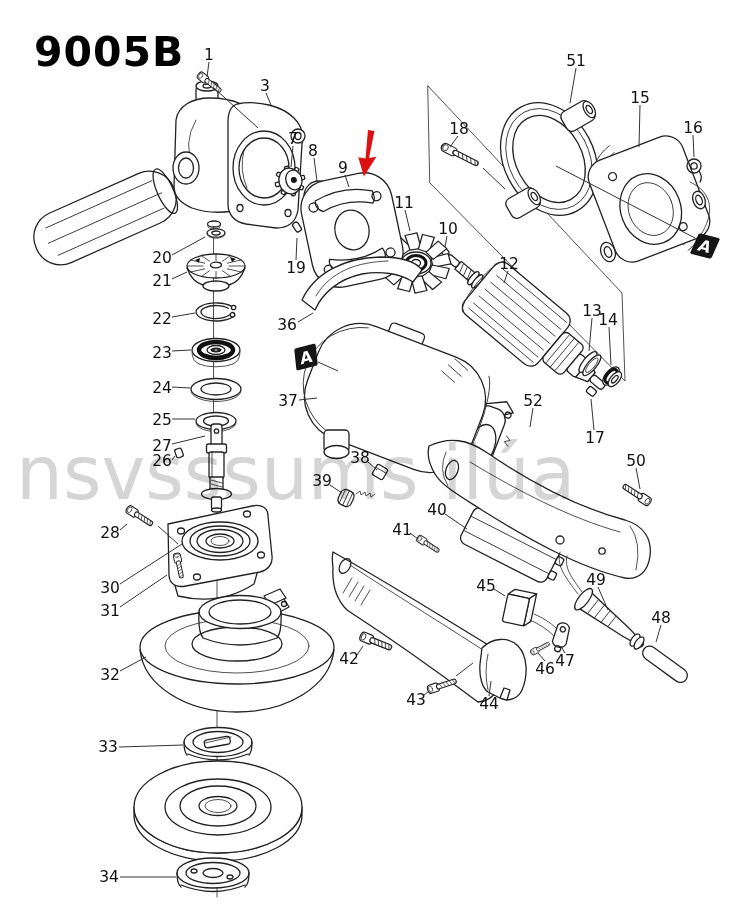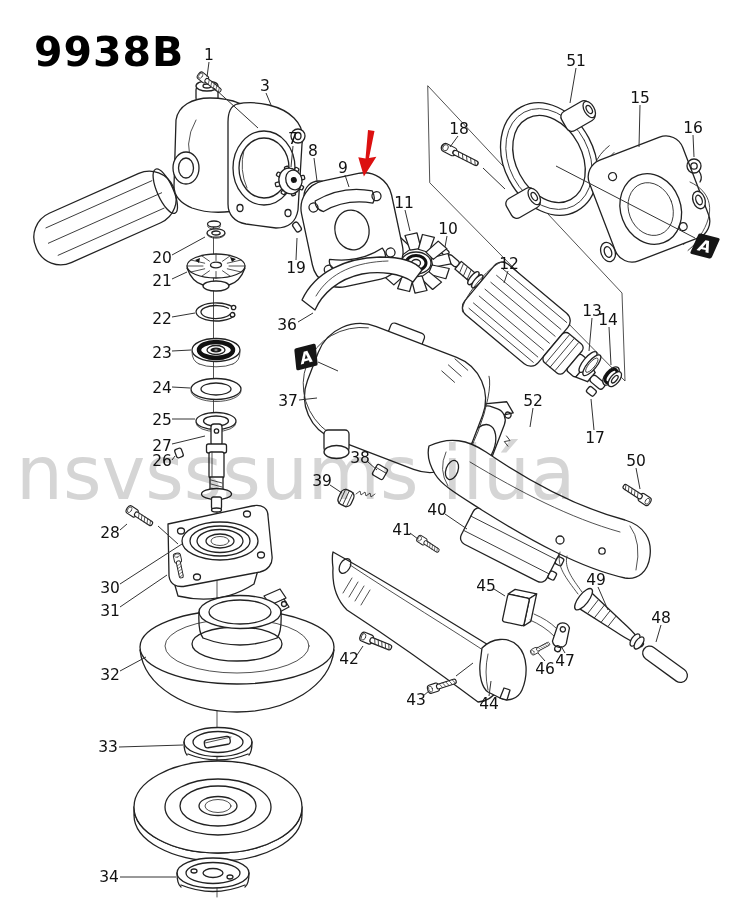--- a/index.html
+++ b/index.html
@@ -20,21 +20,21 @@
   .callout{font-family:"DejaVu Sans",sans-serif;font-size:15.5px;fill:#111;
            text-anchor:middle;stroke:none}
   .badge-text{font-family:"DejaVu Sans",sans-serif;font-weight:bold;font-size:16px;
               fill:#fff;text-anchor:middle;stroke:none}
 </style>
 </head>
 <body>
 
 <div class="canvas">
 
-  <div class="page-title">9938B</div>
+  <div class="page-title">9005B</div>
   <div class="watermark">nsvsssums ilúa</div>
 
   <svg width="730" height="910" viewBox="0 0 730 910">
     <defs>
       <g id="scr">
         <path class="w" d="M-1,-5 a3,5 0 1 0 0,10 l8,0 a3,5 0 0 0 0,-10 z"></path>
         <ellipse class="t" cx="-0.5" cy="0" rx="2.2" ry="3.6"></ellipse>
         <rect class="w" x="7" y="-2.8" width="24" height="5.6" rx="2.4"></rect>
         <path class="t" d="M11,-2.8 l2.6,5.6 M15,-2.8 l2.6,5.6 M19,-2.8 l2.6,5.6 M23,-2.8 l2.6,5.6 M27,-2.8 l2.4,5.2"></path>
       </g>

